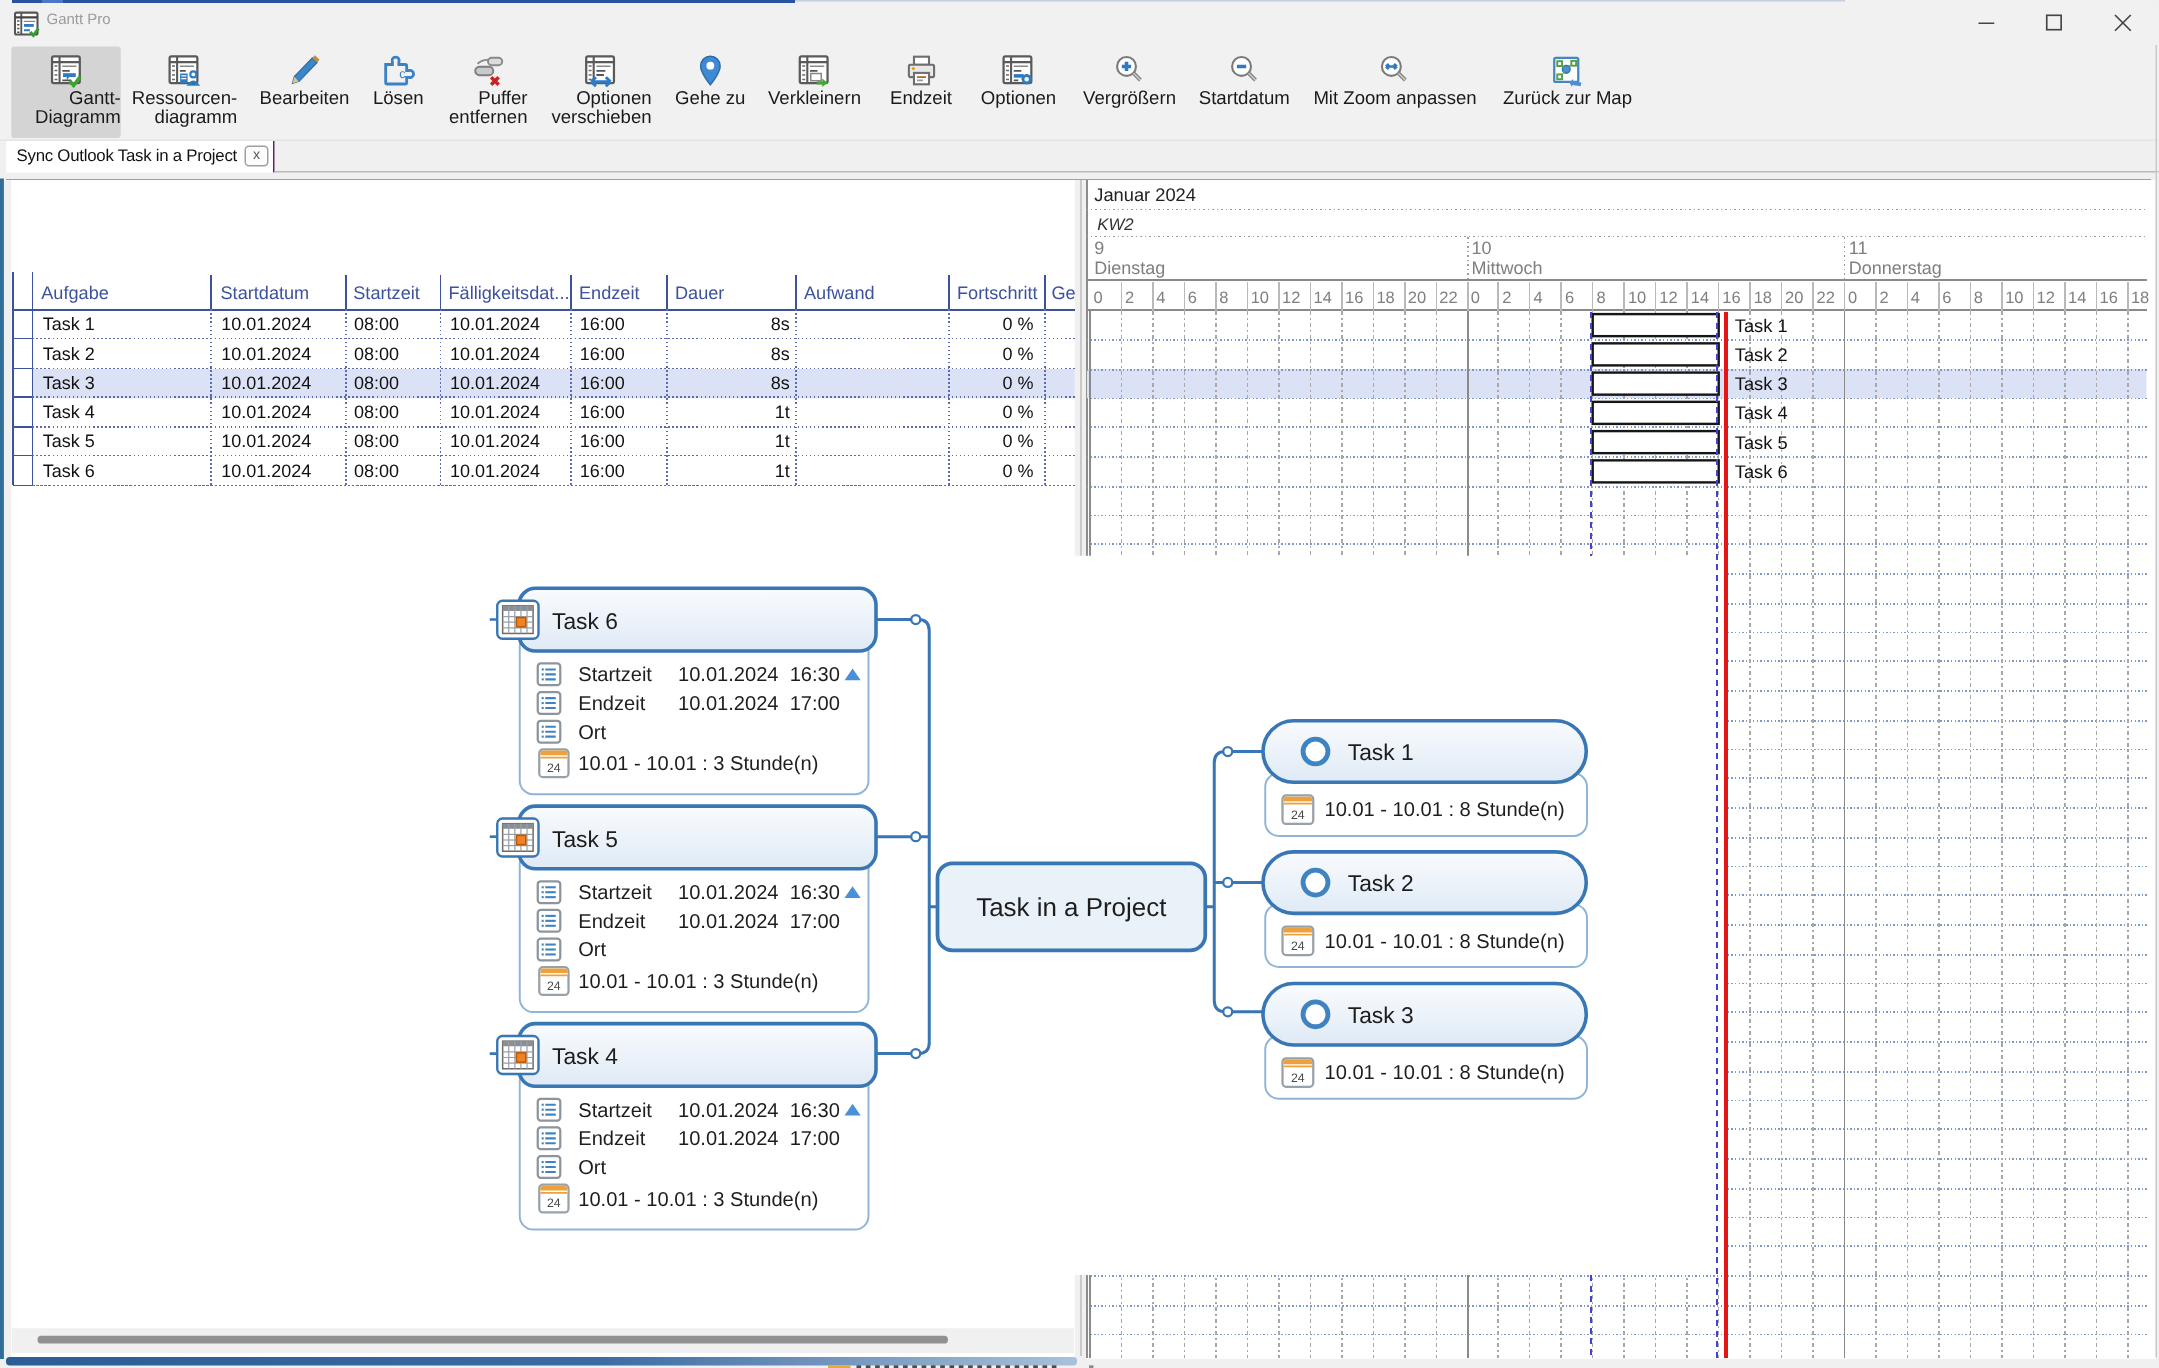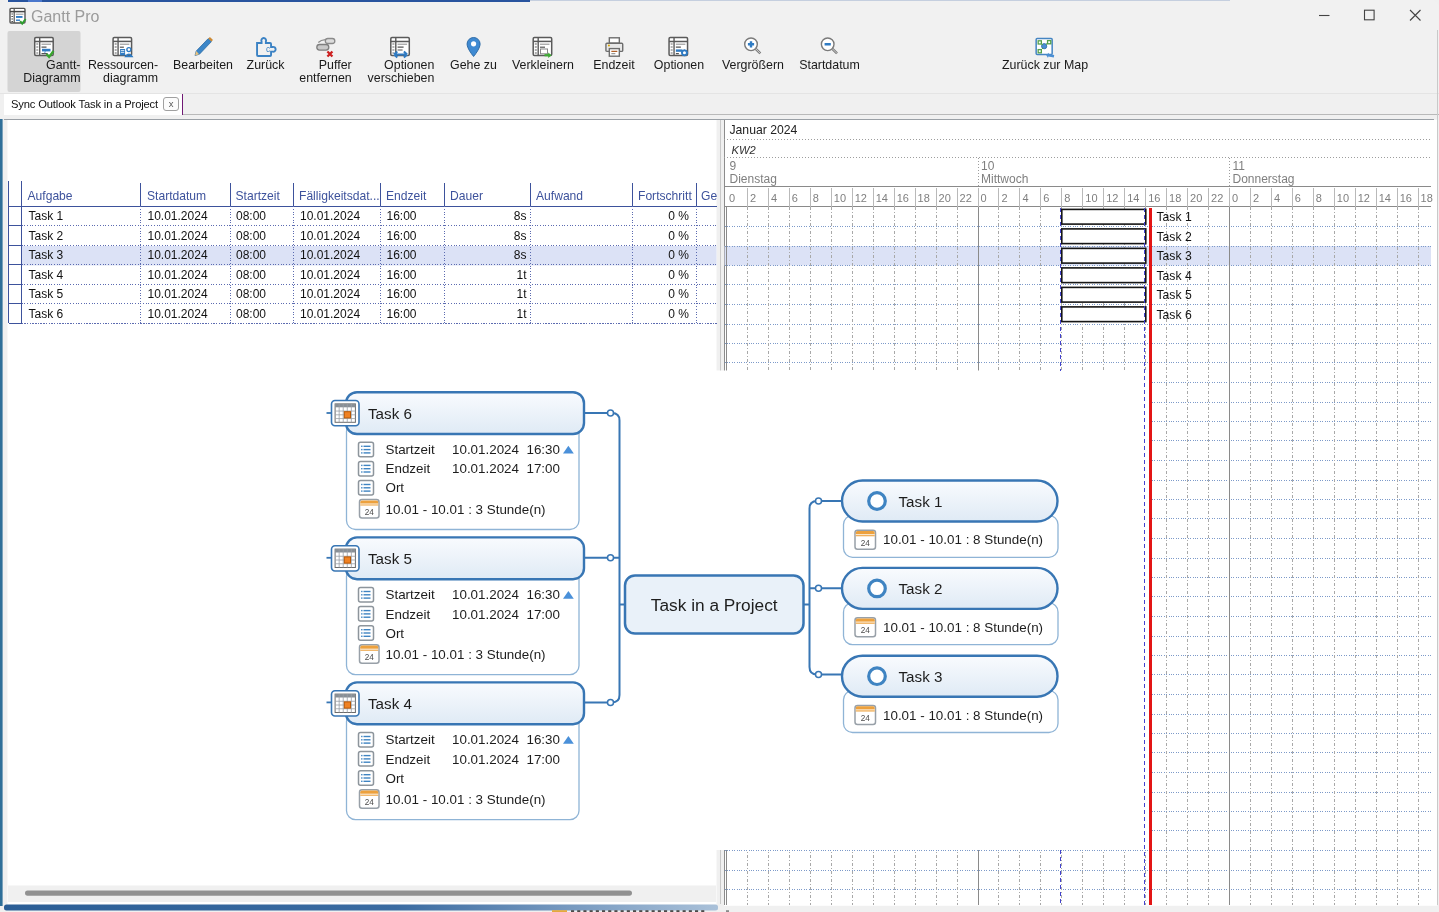--- a/index.html
+++ b/index.html
@@ -1,21 +1,21 @@
 <!DOCTYPE html>
 <html><head><meta charset="utf-8"><style>
 * { margin:0; padding:0; box-sizing:border-box; }
 html,body { width:1439px; height:912px; overflow:hidden; background:#f0f0f0;
   font-family:"Liberation Sans", sans-serif; position:relative; }
 #titlebar { position:absolute; left:0; top:0; width:1439px; height:30px; background:#f1f1f1;
   border-radius:8px 8px 0 0; }
 #topline { position:absolute; left:8px; top:0; width:522px; height:1.6px; background:#28549f; }
 #topline2 { position:absolute; left:530px; top:0; width:700px; height:1px; background:#c5cfdf; }
 #topsq { position:absolute; left:28px; top:0; width:14px; height:2.2px; background:#4a77cc; }
-#title { position:absolute; left:31px; top:8px; font-size:16px; color:#9b9b9b; }
+#title { position:absolute; left:31px; top:8px; font-size:10px; color:#9b9b9b; }
 .winbtn { position:absolute; top:0; width:44px; height:30px; }
 #toolbar { position:absolute; left:0; top:30px; width:1439px; height:64px; background:#f1f1f1; border-bottom:1px solid #e4e4e4; }
 .tbtn { position:absolute; top:1px; height:61px; transform:translateX(-50%); text-align:center; padding-top:4px; }
 .tbtn.sel { background:#d4d4d4; width:73px; border-radius:2px; }
 .tbtn svg { display:block; margin:0 auto; }
 .tl { font-size:12.4px; color:#1a1a1a; line-height:13.4px; white-space:nowrap;text-align:right; }
 #tabrow { position:absolute; left:0; top:94px; width:1439px; height:20px; background:#f0f0f0; }
 #tab { position:absolute; left:4px; top:0; width:179px; height:20.5px; background:#fff;
   border-right:1px solid #701a75; }
 #tabtext { position:absolute; left:7px; top:4px; font-size:11.2px; color:#111; letter-spacing:-0.15px; }
@@ -99,21 +99,21 @@
         <path d="M17.2,3.6 l3.2,3 1.6,-1.7 -3.1,-3 Z" fill="#cd8a35"></path>
         <path d="M4,20.5 l1.2,-4.4 2.9,3.2 Z" fill="#e8c27e"></path>
       </svg>
       <div class="tl">Bearbeiten</div>
     </div>
     <div class="tbtn" style="left:265.5px">
       <svg width="24" height="24" viewBox="0 0 24 24">
         <path d="M4,8 h4.5 v-1.5 a2.4,2.4 0 1 1 4.3,0 V8 H17 a1,1 0 0 1 1,1 v3 h1.5 a2.4,2.4 0 1 1 0,4.6 H18 v3.4 a1,1 0 0 1 -1,1 H5 a1,1 0 0 1 -1,-1 Z" fill="none" stroke="#3b82c4" stroke-width="1.9"></path>
         <text x="13" y="17" font-family="Liberation Sans" font-size="8.5" fill="#3b82c4">c</text>
       </svg>
-      <div class="tl">Zurück</div>
+      <div class="tl">Lösen</div>
     </div>
     <div class="tbtn" style="left:325.5px">
       <svg width="24" height="24" viewBox="0 0 24 24">
         <rect x="11.5" y="3.5" width="9.5" height="5" rx="2.5" fill="#dcdcdc" stroke="#8a8a8a" stroke-width="1.3"></rect>
         <rect x="3" y="9.5" width="12" height="5.6" rx="2.8" fill="#c9c9c9" stroke="#7e7e7e" stroke-width="1.3"></rect>
         <path d="M4.5,7.5 q2.5,-2.5 7,-2.8" fill="none" stroke="#8a8a8a" stroke-width="1.2"></path>
         <path d="M13.6,16.5 l5,5 m0,-5 l-5,5" stroke="#cc1f1f" stroke-width="2.3"></path>
       </svg>
       <div class="tl">Puffer</div>
       <div class="tl">entfernen</div>
@@ -209,20 +209,29 @@
       <div class="tl">Vergrößern</div>
     </div>
     <div class="tbtn" style="left:829.5px">
       <svg width="24" height="24" viewBox="0 0 24 24">
         <circle cx="10" cy="9.3" r="6.3" fill="#fff" stroke="#7a7a7a" stroke-width="1.4"></circle>
         <path d="M6.9,9.3 h6.2" stroke="#2f7bc3" stroke-width="2.4"></path>
         <path d="M14.7,13.8 l4.6,4.6" stroke="#7a7a7a" stroke-width="2.6"></path>
         <path d="M14.7,13.8 l4.6,4.6" stroke="#cfcfcf" stroke-width="1"></path>
       </svg>
       <div class="tl">Startdatum</div>
+    </div>
+    <div class="tbtn" style="left:930px">
+      <svg width="24" height="24" viewBox="0 0 24 24">
+        <circle cx="10" cy="9.3" r="6.3" fill="#fff" stroke="#7a7a7a" stroke-width="1.4"></circle>
+        <path d="M6.3,9.3 h7.4 M6.3,9.3 l2,-1.7 M6.3,9.3 l2,1.7 M13.7,9.3 l-2,-1.7 M13.7,9.3 l-2,1.7" stroke="#2f7bc3" stroke-width="1.7" fill="none"></path>
+        <path d="M14.7,13.8 l4.6,4.6" stroke="#7a7a7a" stroke-width="2.6"></path>
+        <path d="M14.7,13.8 l4.6,4.6" stroke="#cfcfcf" stroke-width="1"></path>
+      </svg>
+      <div class="tl">Mit Zoom anpassen</div>
     </div>
     <div class="tbtn" style="left:1045px">
       <svg width="24" height="24" viewBox="0 0 24 24">
         <rect x="3.2" y="3.6" width="16" height="16" rx="1" fill="#fff" stroke="#4585c2" stroke-width="1.5"></rect>
         <circle cx="11.2" cy="11.2" r="2.6" fill="#4b8fd4" stroke="#3573ae" stroke-width="0.9"></circle>
         <rect x="5.2" y="5.8" width="3.2" height="3.2" fill="none" stroke="#55a04a" stroke-width="1.3"></rect>
         <rect x="14.6" y="5.6" width="3.2" height="3.2" fill="none" stroke="#55a04a" stroke-width="1.3"></rect>
         <rect x="5.2" y="14.6" width="3.2" height="3.2" fill="none" stroke="#55a04a" stroke-width="1.3"></rect>
         <circle cx="9.3" cy="9.6" r="0.7" fill="#55a04a"></circle>
         <circle cx="13.6" cy="9" r="0.7" fill="#55a04a"></circle>

